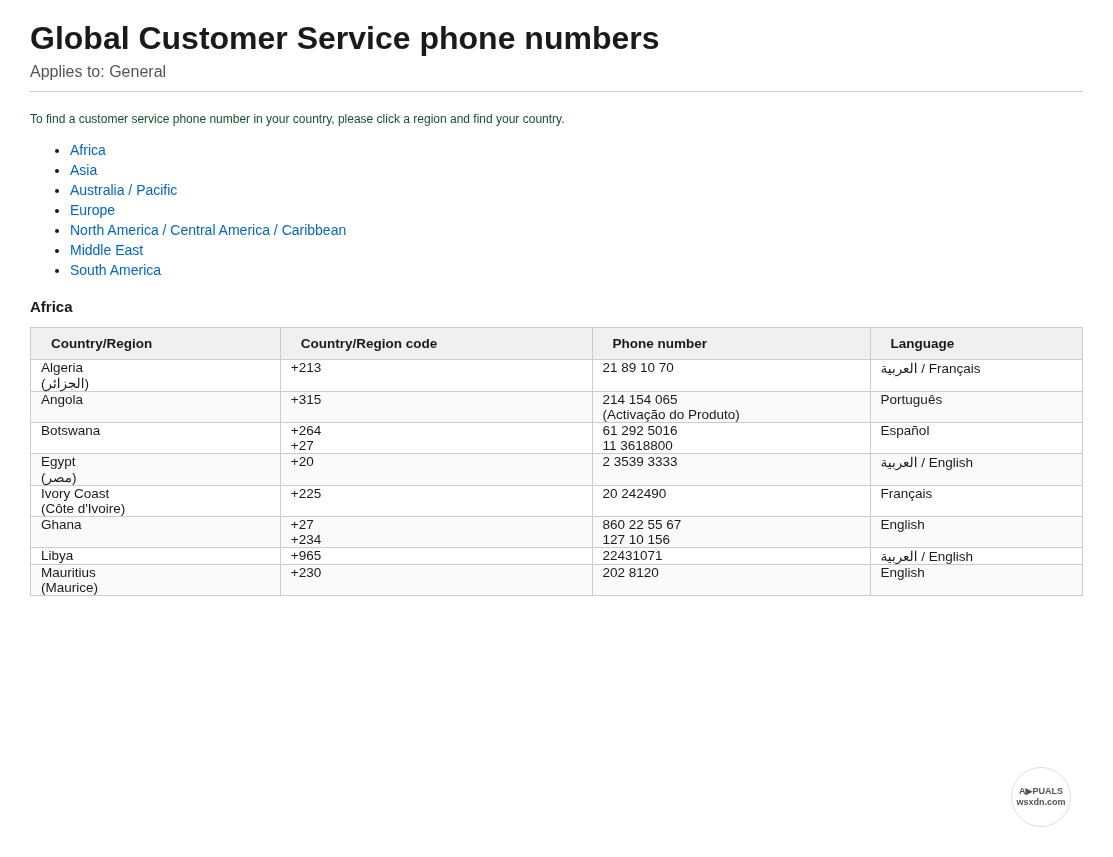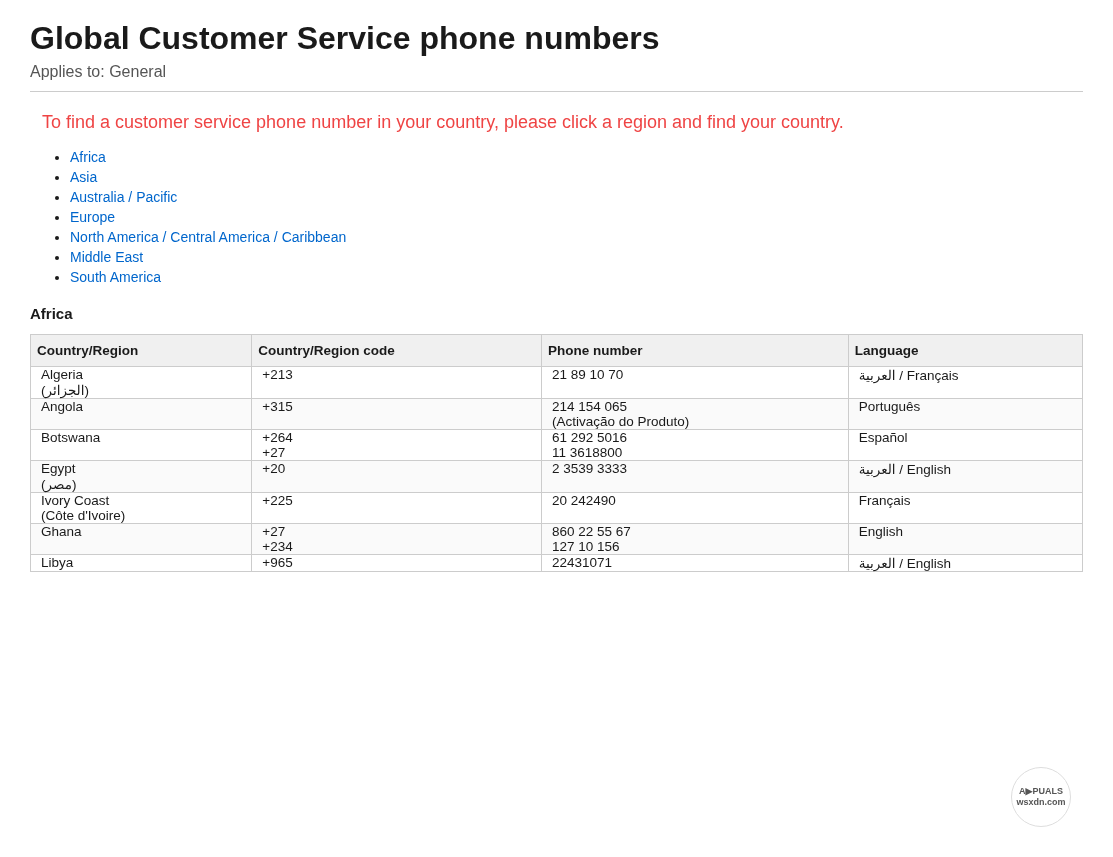--- a/index.html
+++ b/index.html
@@ -26,23 +26,22 @@
       color: #555;
       margin-bottom: 10px;
     }
     .divider {
       border: none;
       border-top: 1px solid #ccc;
       margin-bottom: 20px;
     }
     .intro-text {
       margin-bottom: 16px;
-      font-size: 18px;
-      color: #ef4444;
-      margin-left: 12px;
+      font-size: 12px;
+      color: #14532d;
     }
     .region-list {
       list-style: disc;
       padding-left: 40px;
       margin-bottom: 20px;
     }
     .region-list li {
       margin-bottom: 4px;
     }
     .region-list a {
@@ -59,21 +58,21 @@
     table {
       width: 100%;
       border-collapse: collapse;
       font-size: 13.5px;
     }
     thead tr {
       background: #f0f0f0;
     }
     thead th {
       border: 1px solid #ccc;
-      padding: 8px 6px;
+      padding: 8px 20px;
       font-weight: 700;
       text-align: left;
       color: #1a1a1a;
     }
     tbody tr {
       background: #fff;
     }
     tbody tr:nth-child(even) {
       background: #fafafa;
     }
@@ -171,16 +170,22 @@
         <td>+27<br>+234</td>
         <td>860 22 55 67<br>127 10 156</td>
         <td>English</td>
       </tr>
       <tr>
         <td>Libya</td>
         <td>+965</td>
         <td>22431071</td>
         <td>العربية / English</td>
       </tr>
+      <tr>
+        <td>Mauritius<br>(Maurice)</td>
+        <td>+230</td>
+        <td>202 8120</td>
+        <td>English</td>
+      </tr>
     </tbody>
 </table>
 
 <div class="watermark">A▶PUALS<br>wsxdn.com</div>
 
 </body></html>

